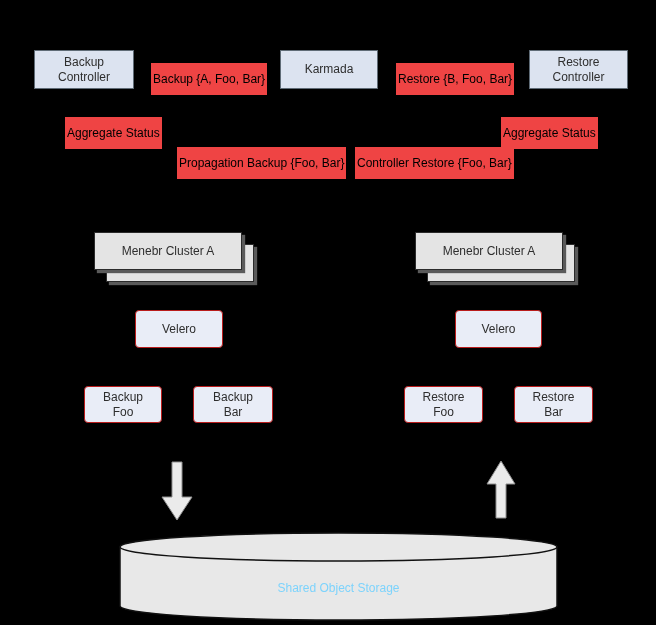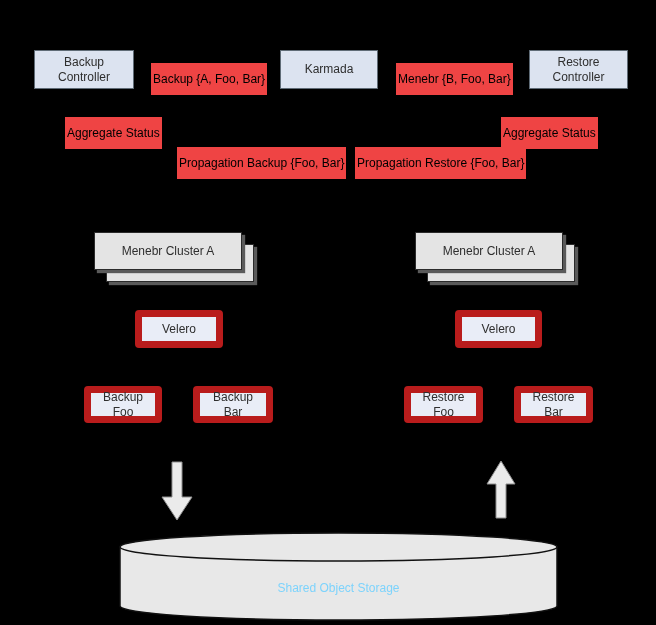--- a/index.html
+++ b/index.html
@@ -6,21 +6,21 @@
   .canvas{
     position:relative;width:656px;height:625px;background:#000000;overflow:hidden;
     font-family:"Liberation Sans","DejaVu Sans",sans-serif;
   }
   .node{
     position:absolute;display:flex;align-items:center;justify-content:center;
     text-align:center;font-size:12px;color:#2e2e2e;line-height:15px;
     white-space:pre-line;box-sizing:border-box;
   }
   .plane{background:#dce3f0;border:1px solid #5f6b76;}
-  .soft{background:#e9edf7;border:7px solid #b91c1c;border-radius:4px;}
+  .soft{background:#e9edf7;border:1px solid #b91c1c;border-radius:4px;}
   .cluster-box{
     background:#e4e4e4;border:1px solid #2b2b2b;border-radius:0;
     box-shadow:3px 3px 1px #5a5a5a;
   }
   .lbl{
     position:absolute;background:#ef4444;color:#000000;font-size:12px;
     line-height:14px;padding:9px 2px;white-space:nowrap;
   }
   .svg-layer{position:absolute;left:0;top:0;width:656px;height:625px;}
   .storage-text{
@@ -48,29 +48,29 @@
   <div class="node plane" style="left:34px;top:50px;width:100px;height:39px;">Backup
 Controller</div>
 
   <div class="node plane" style="left:280px;top:50px;width:98px;height:39px;">Karmada</div>
 
   <div class="node plane" style="left:529px;top:50px;width:99px;height:39px;">Restore
 Controller</div>
 
   <span class="lbl" style="left:151px;top:63px;">Backup {A, Foo, Bar}</span>
 
-  <span class="lbl" style="left:396px;top:63px;">Menebr {B, Foo, Bar}</span>
+  <span class="lbl" style="left:396px;top:63px;">Restore {B, Foo, Bar}</span>
 
   <span class="lbl" style="left:65px;top:117px;">Aggregate Status</span>
 
   <span class="lbl" style="left:501px;top:117px;">Aggregate Status</span>
 
   <span class="lbl" style="left:177px;top:147px;">Propagation Backup {Foo, Bar}</span>
 
-  <span class="lbl" style="left:355px;top:147px;">Propagation Restore {Foo, Bar}</span>
+  <span class="lbl" style="left:355px;top:147px;">Controller Restore {Foo, Bar}</span>
 
   <div class="node cluster-box" style="left:106px;top:244px;width:148px;height:38px;"></div>
   <div class="node cluster-box" style="left:94px;top:232px;width:148px;height:38px;">Menebr Cluster A</div>
 
   <div class="node cluster-box" style="left:427px;top:244px;width:148px;height:38px;"></div>
   <div class="node cluster-box" style="left:415px;top:232px;width:148px;height:38px;">Menebr Cluster A</div>
 
   <div class="node soft" style="left:135px;top:310px;width:88px;height:38px;">Velero</div>
 
   <div class="node soft" style="left:455px;top:310px;width:87px;height:38px;">Velero</div>

